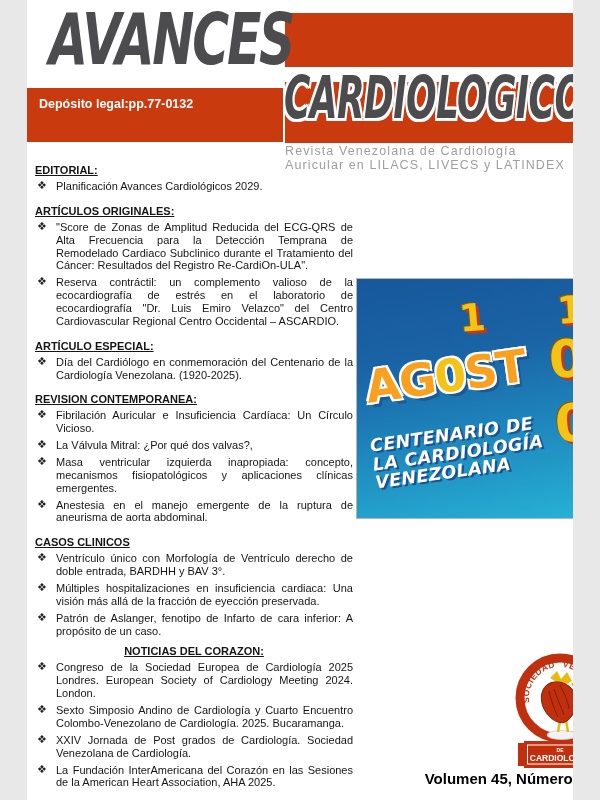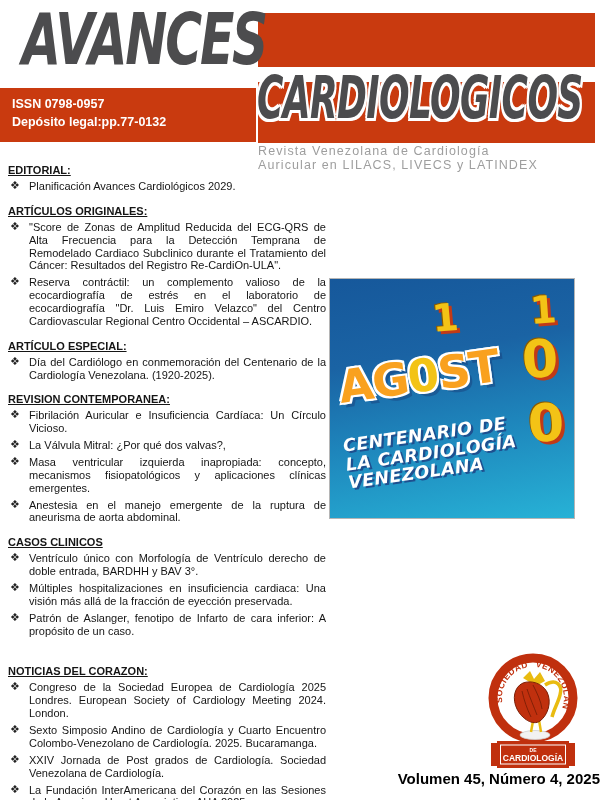--- a/index.html
+++ b/index.html
@@ -1,16 +1,16 @@
 <!DOCTYPE html>
 <html><head>
 <meta charset="utf-8">
 <style>
   html,body{margin:0;padding:0;background:#e8e8e8;}
-  .page{position:relative;width:600px;height:800px;background:#fff;margin:0 auto;
+  .page{position:relative;width:546px;height:800px;background:#fff;margin:0 auto;
         font-family:"Liberation Sans",sans-serif;overflow:hidden;}
 
   
   .red{background:#C93A0F;}
   .red-top{position:absolute;left:258px;top:13px;width:337px;height:54px;}
   .red-left{position:absolute;left:0;top:88px;width:256px;height:54px;}
   .red-right{position:absolute;left:258px;top:82px;width:337px;height:61px;}
   .avances{position:absolute;left:22px;top:4px;font-family:"DejaVu Sans",sans-serif;
            font-style:italic;font-weight:bold;font-size:68px;line-height:1.0;color:#4C4C4E;
            letter-spacing:-3px;white-space:nowrap;transform:scale(0.74,1.05);transform-origin:left top;}
@@ -20,21 +20,21 @@
            text-shadow:-3px -3px 0 #fff,3px -3px 0 #fff,-3px 3px 0 #fff,3px 3px 0 #fff,
                        -3px 0 0 #fff,3px 0 0 #fff,0 -3px 0 #fff,0 3px 0 #fff;}
   .issn{position:absolute;left:12px;top:96px;color:#fff;font-weight:bold;font-size:12.5px;line-height:1.4;}
   .subtitle{position:absolute;left:258px;top:144px;width:337px;text-align:left;color:#9E9E9E;
             font-size:12.5px;letter-spacing:1.1px;line-height:1.15;}
 
   
   .toc{position:absolute;left:8px;top:161px;width:318px;font-size:11px;color:#151515;}
   .toc-heading{font-weight:bold;text-decoration:underline;margin:12px 0 4px;}
   .toc-section:first-child .toc-heading{margin-top:3px;}
-  .toc-section.big-gap .toc-heading{margin-top:28px;}
+  .toc-section.big-gap .toc-heading{margin-top:8px;text-align:center;}
   .toc-item{position:relative;padding-left:21px;margin-bottom:4px;text-align:justify;line-height:1.17;}
   .bullet{position:absolute;left:2px;top:-1px;font-size:11px;color:#222;}
 
   
   .poster{position:absolute;left:329px;top:278px;width:244px;height:239px;overflow:hidden;
           border:1px solid #b5b5b5;
           background:linear-gradient(170deg,#16589B 0%,#1A63A4 32%,#1E86BC 62%,#27B2D6 100%);}
   .digit{position:absolute;font-family:"DejaVu Sans",sans-serif;font-weight:bold;color:#F3C316;
          text-shadow:3px 3px 0 #C23A17,-1px -1px 0 #8a5a00;line-height:1;}
   .d-mid1{left:102px;top:20px;font-size:38px;transform:rotate(-5deg);}
@@ -62,21 +62,20 @@
 <div class="page">
 
   <div class="red red-top"></div>
   <div class="red red-left"></div>
   <div class="red red-right"></div>
 
   <div class="avances">AVANCES</div>
   <div class="cardiologicos">CARDIOLOGICOS</div>
 
   <div class="issn">
-    <div>ISSN 0798-0957</div>
     <div>Depósito legal:pp.77-0132</div>
   </div>
 
   <div class="subtitle">
     <div>Revista Venezolana de Cardiología</div>
     <div>Auricular en LILACS, LIVECS y LATINDEX</div>
   </div>
 
   <div class="toc">
 

